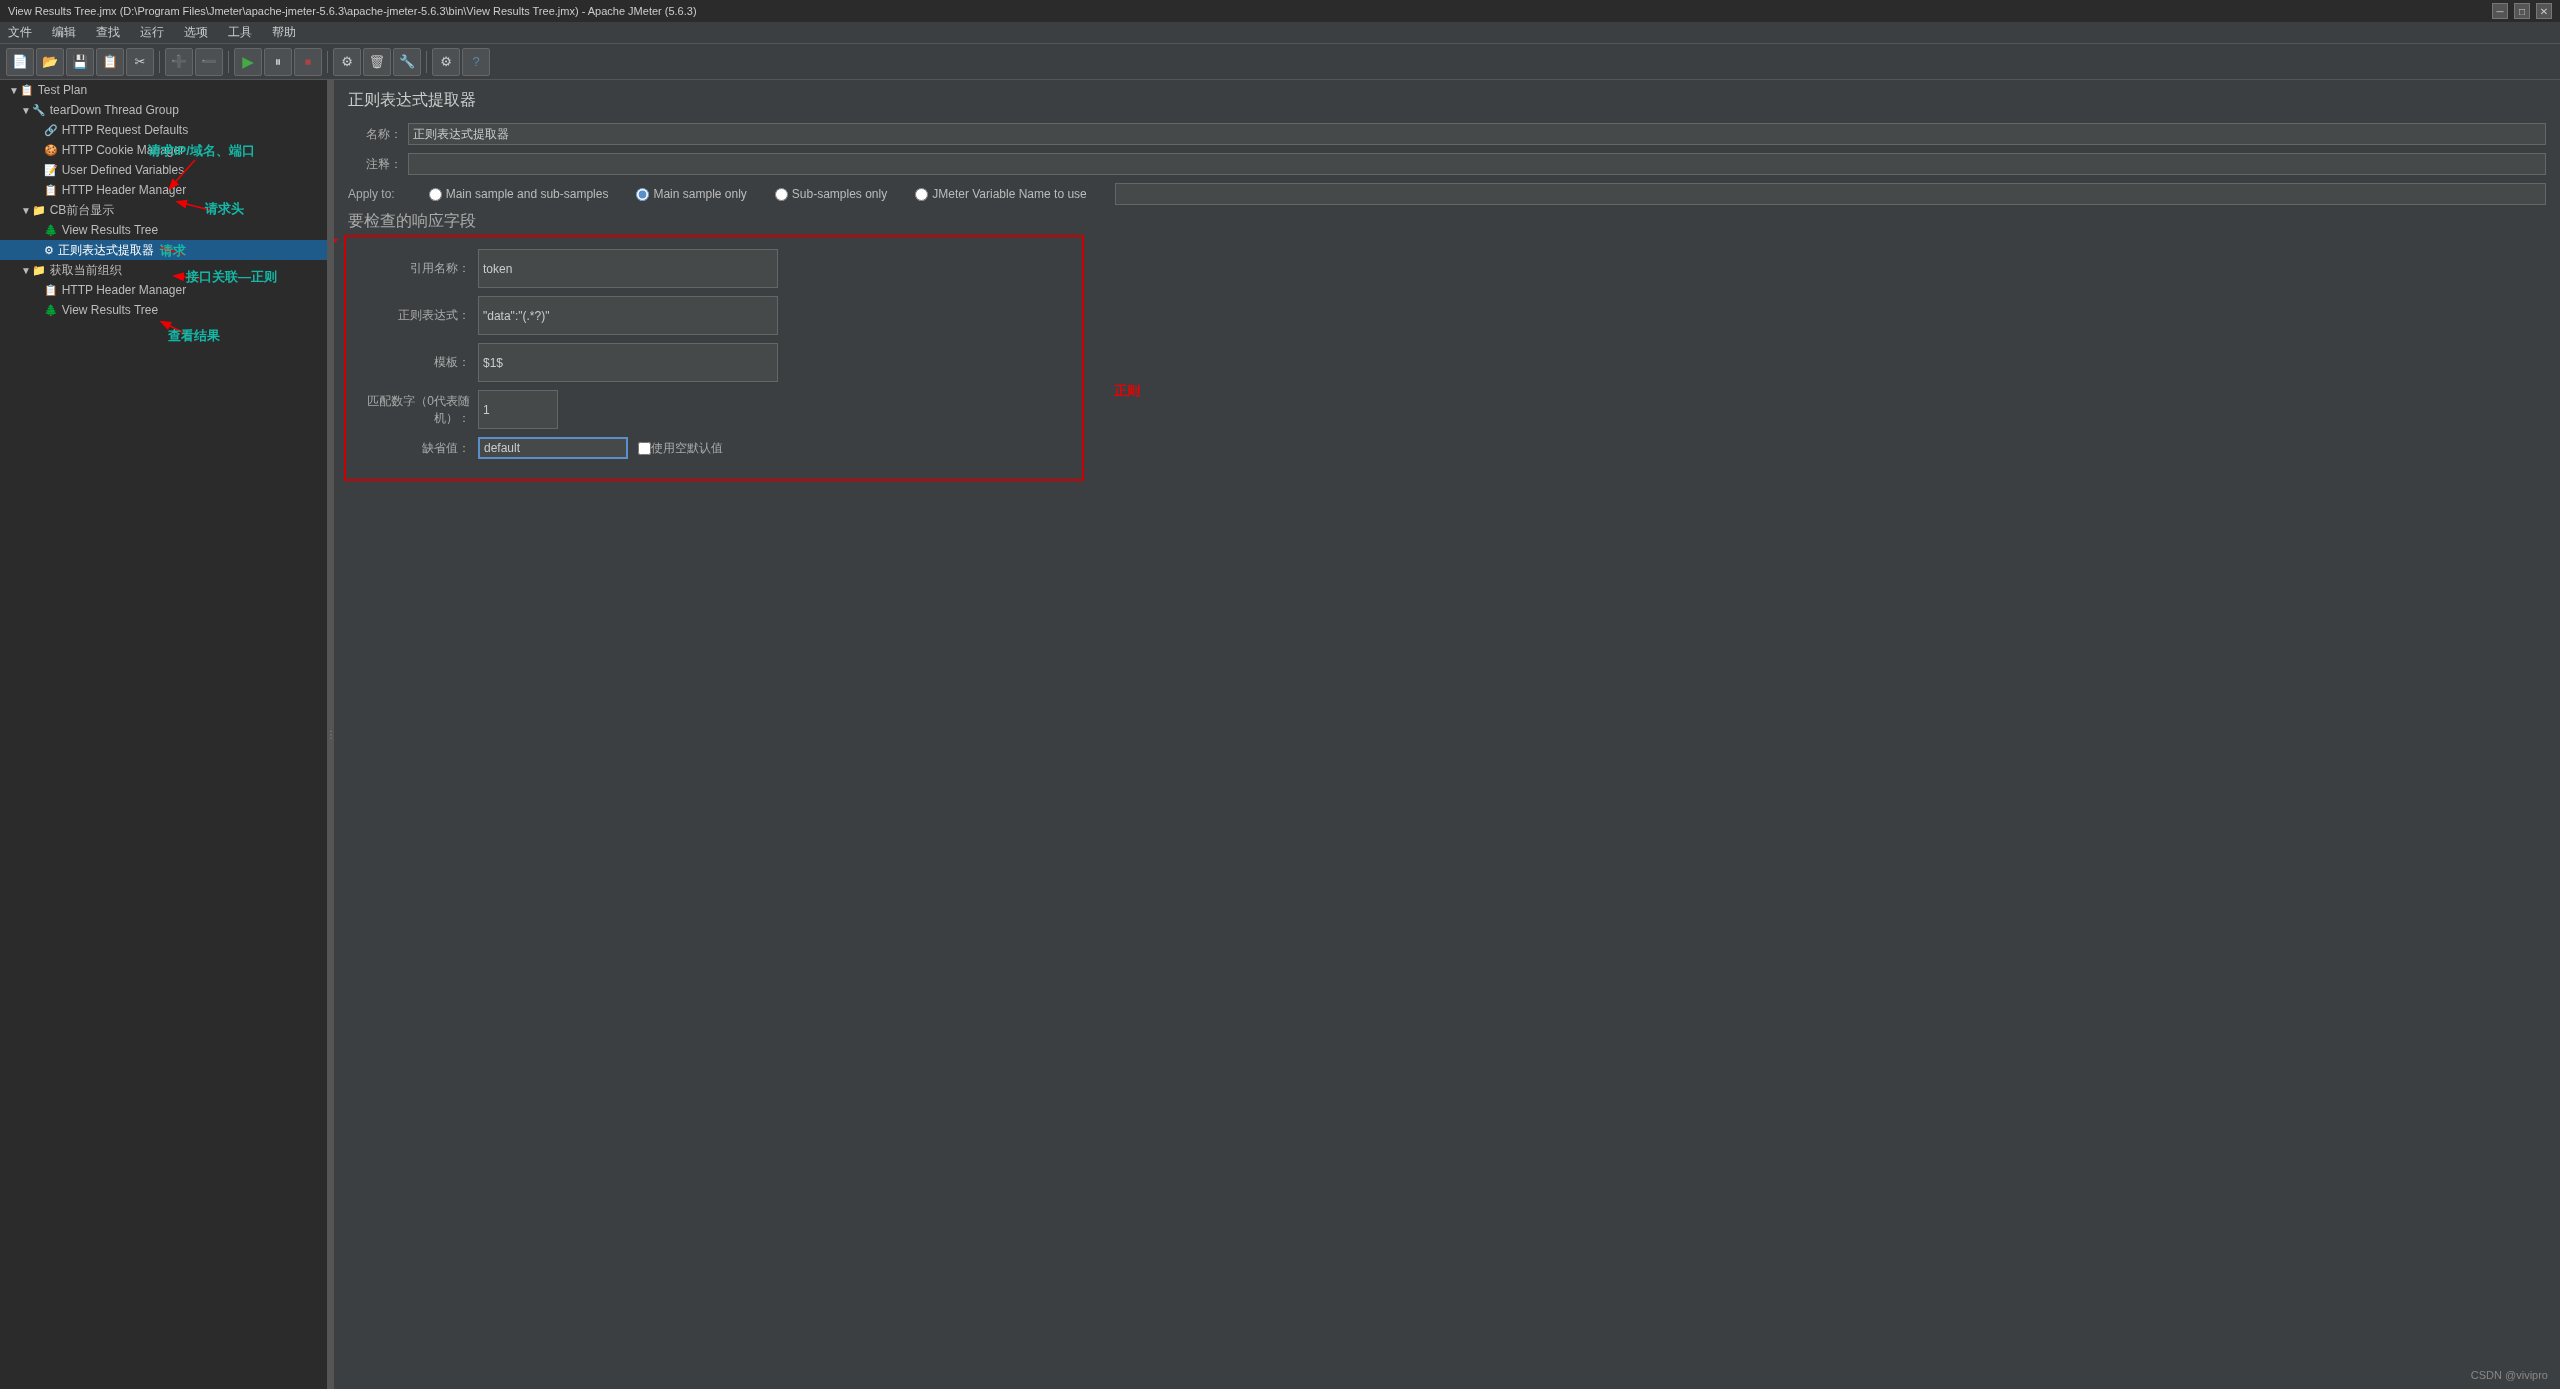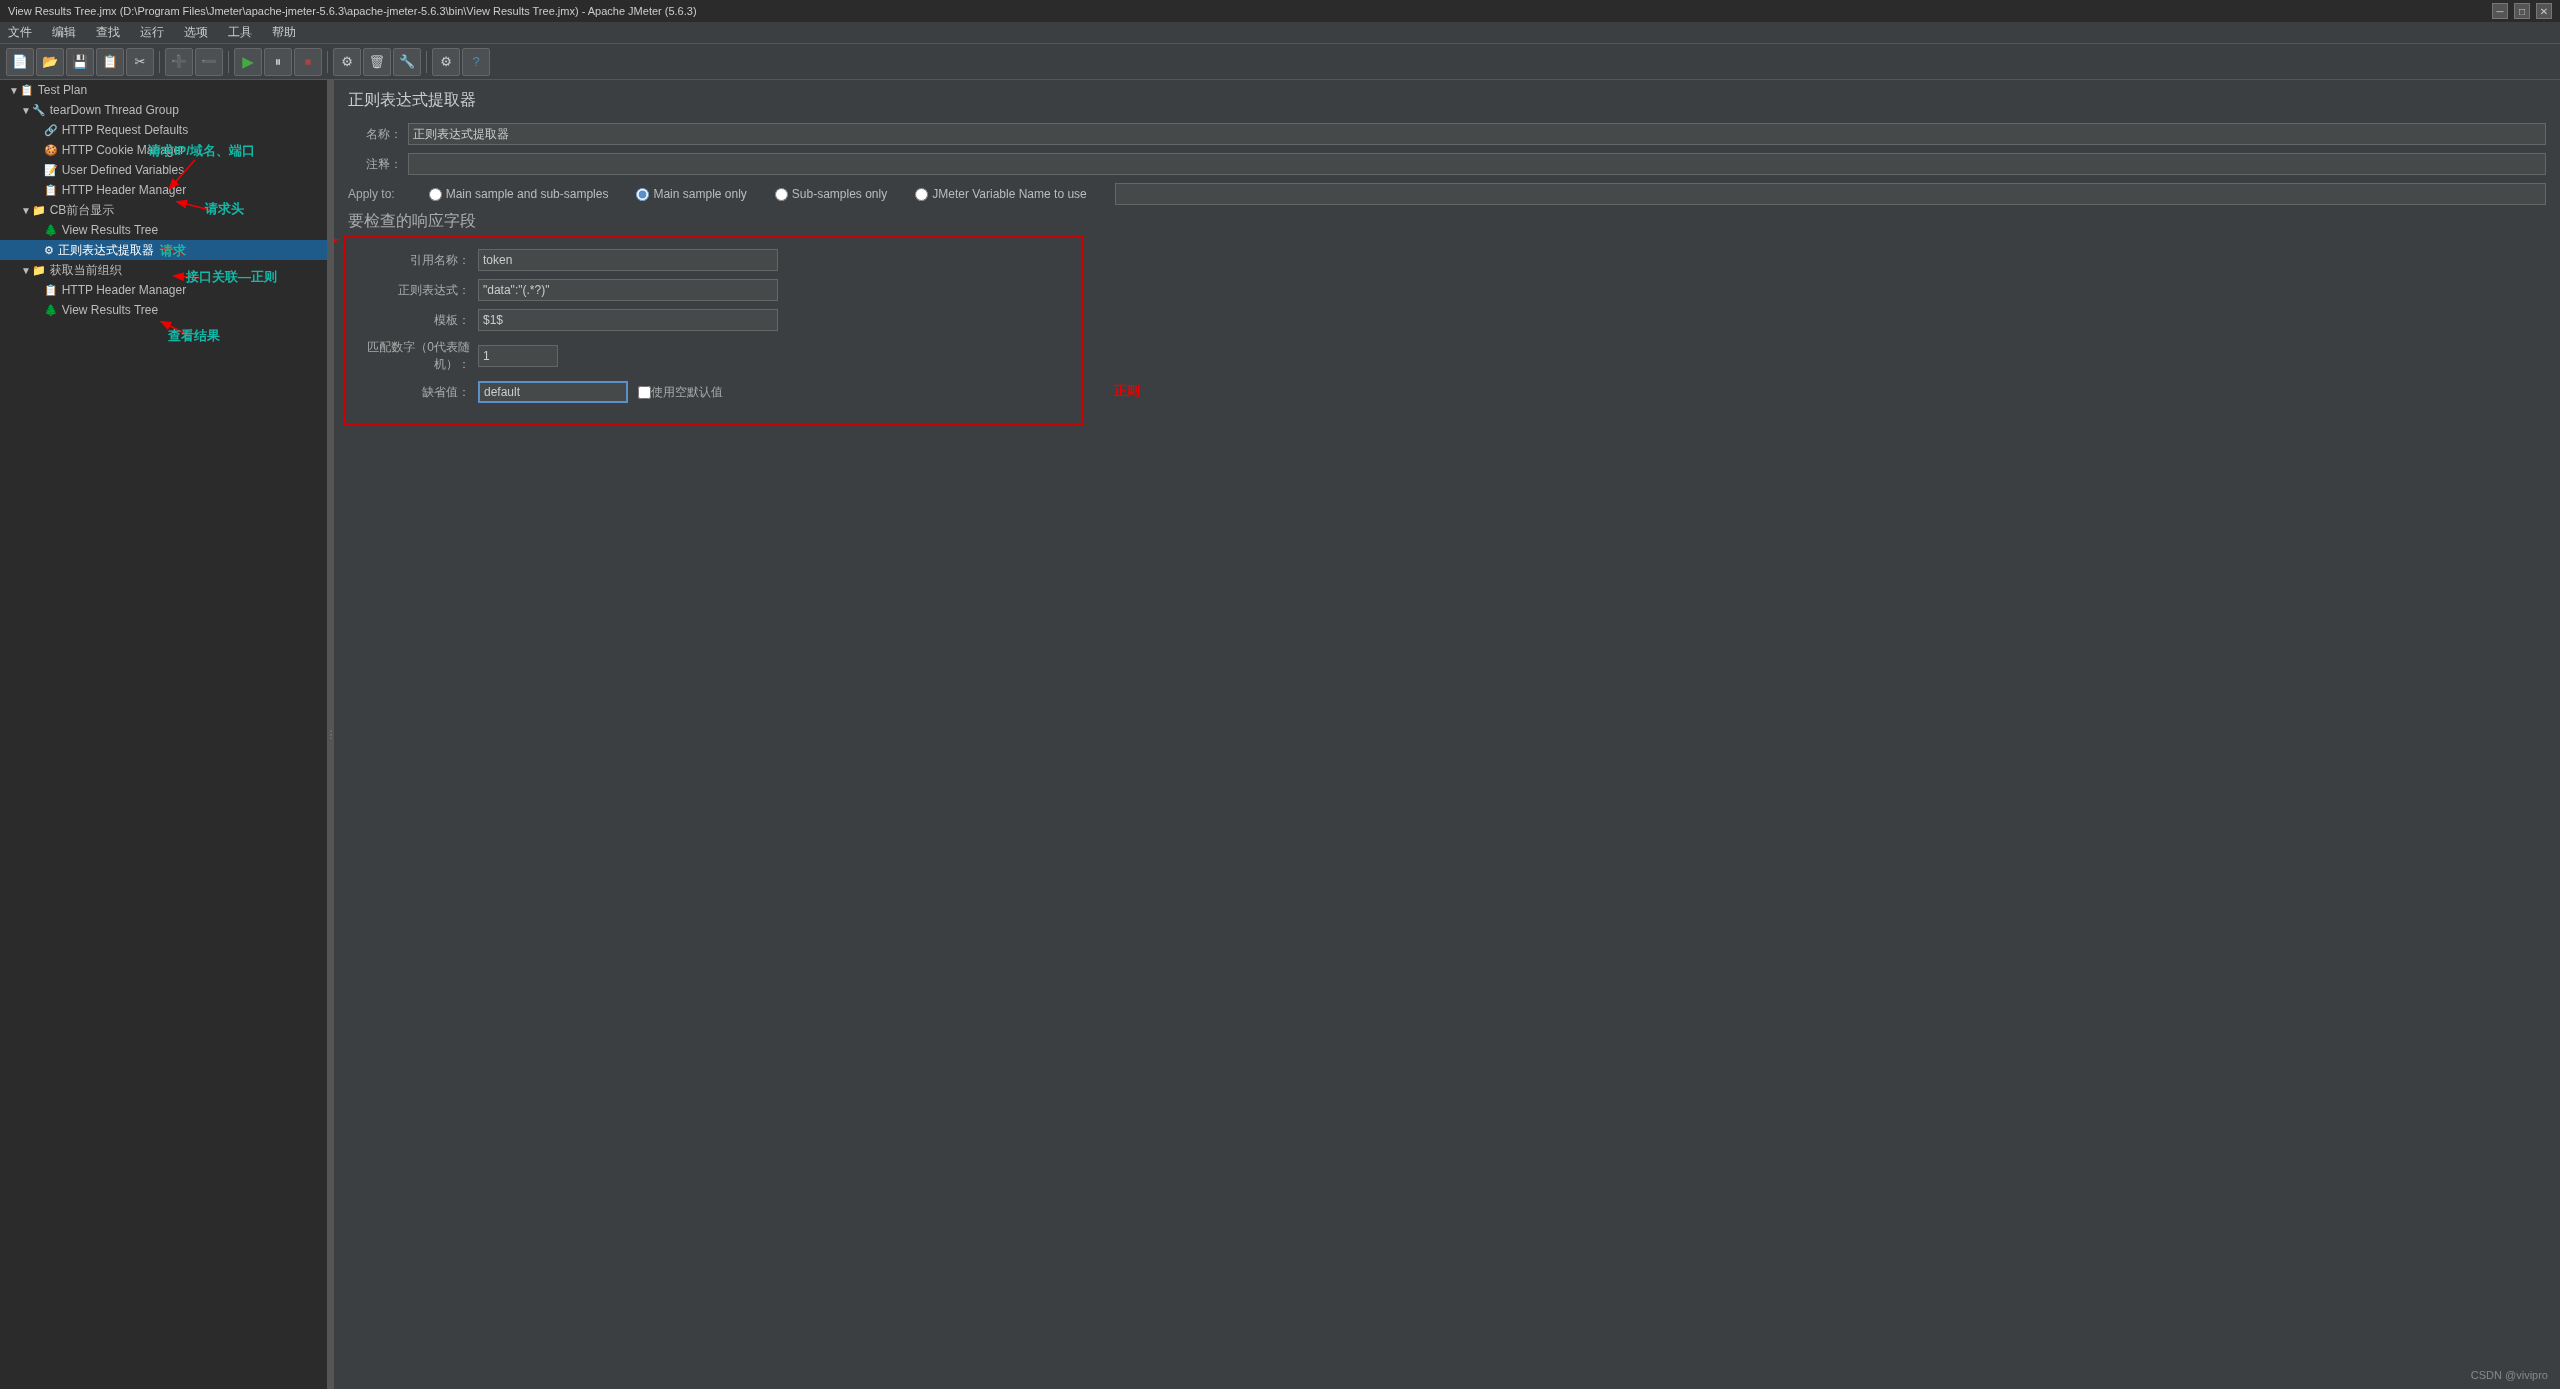--- a/index.html
+++ b/index.html
@@ -178,21 +178,21 @@
     .dialog-label {
       width: 120px;
       color: #aaa;
       font-size: 12px;
       text-align: right;
       padding-right: 8px;
       flex-shrink: 0;
     }
     .dialog-input {
       width: 300px;
-      height: 22px;
+      height: 39px;
       background: #45494a;
       border: 1px solid #666;
       color: #ccc;
       font-size: 12px;
       padding: 0 4px;
       outline: none;
     }
     .default-value-row {
       display: flex;
       align-items: center;

